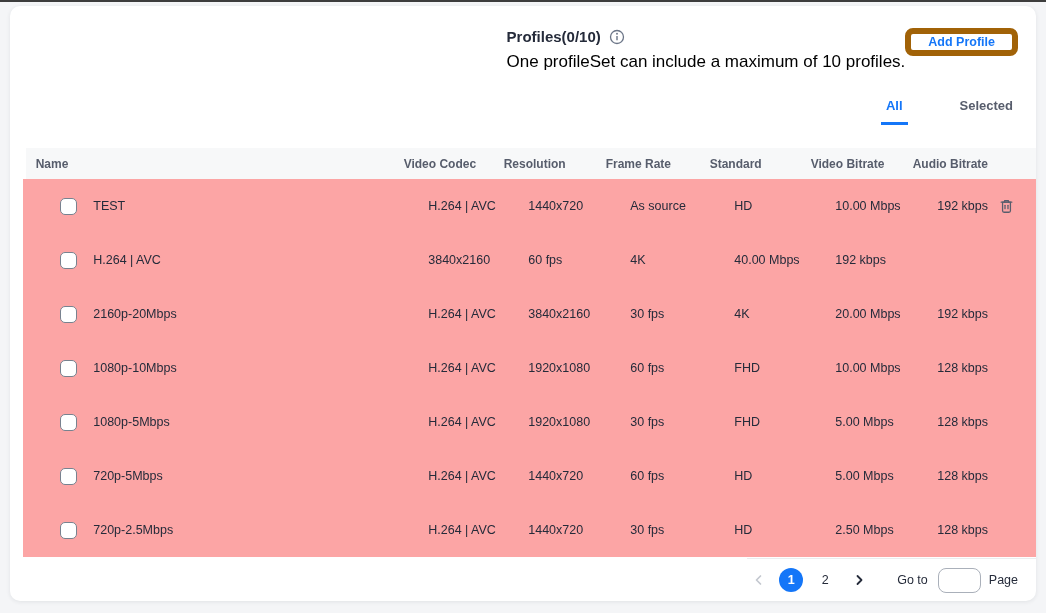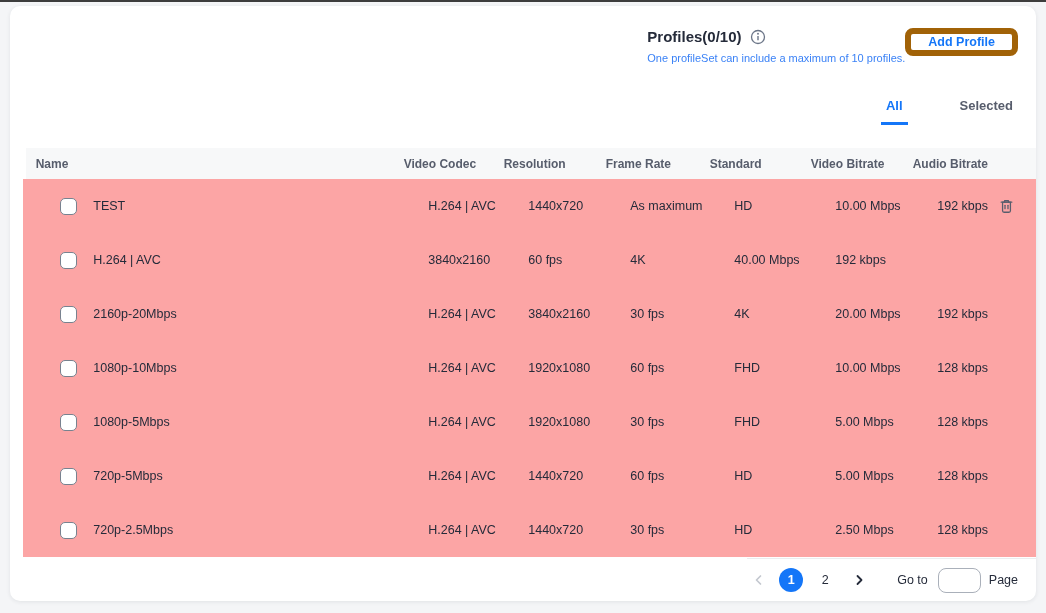--- a/index.html
+++ b/index.html
@@ -16,21 +16,21 @@
     position:absolute; left:10px; top:6px; width:1026px; height:595px;
     background:#fff; border-radius:10px;
     box-shadow:0 1px 4px rgba(32,42,60,.09);
     display:flex; flex-direction:column;align-items:flex-end;
   }
   
   .card-head { display:flex; justify-content:space-between; align-items:flex-start; padding:22px 18px 0 18px; }
   .title-row { display:flex; align-items:center; gap:8px; }
   .page-title { margin:0; font-size:15px; font-weight:700; color:#252b3a; }
   .info-ic { display:inline-flex; align-items:center; cursor:pointer; }
-  .subtitle { margin:7px 0 8px 0; font-size:11px; color:#3b82f6; }
+  .subtitle { margin:7px 0 0 0; font-size:17px; color:#000000; }
   .add-btn {
     height:28px; padding:0 17px; background:#fff;
     border:6px solid #a16207; border-radius:8px;
     color:#1476f8; font-size:12.5px; font-weight:700;
     font-family:inherit; cursor:pointer;
   }
   
   .tabs { display:flex; gap:47px; padding:0 18px; margin-top:26px; }
   .tab {
     font-size:13px; font-weight:700; color:#575d6c;
@@ -128,21 +128,21 @@
   </div>
 
   <div class="tbody">
   <div class="trow grid-row">
     <div class="c-check">
           <span class="checkbox"></span>
         </div>
     <div class="val">TEST</div>
     <div class="val">H.264 | AVC</div>
     <div class="val">1440x720</div>
-    <div class="val">As maximum</div>
+    <div class="val">As source</div>
     <div class="val">HD</div>
     <div class="val">10.00 Mbps</div>
     <div class="val">192 kbps</div>
     <div class="c-action">
       <span class="del-btn">
         <svg width="17" height="17" viewBox="0 0 16 16" fill="none" stroke="#575d6c" stroke-width="1.2" stroke-linecap="round" stroke-linejoin="round">
           <path d="M6.2 3.8 V2.5 h3.6 v1.3"></path>
           <path d="M3 3.9 h10"></path>
           <path d="M4.3 3.9 h7.4 v8.1 a1.4 1.4 0 0 1 -1.4 1.4 h-4.6 a1.4 1.4 0 0 1 -1.4 -1.4 z"></path>
           <path d="M6.6 6.9 v3.1"></path>

